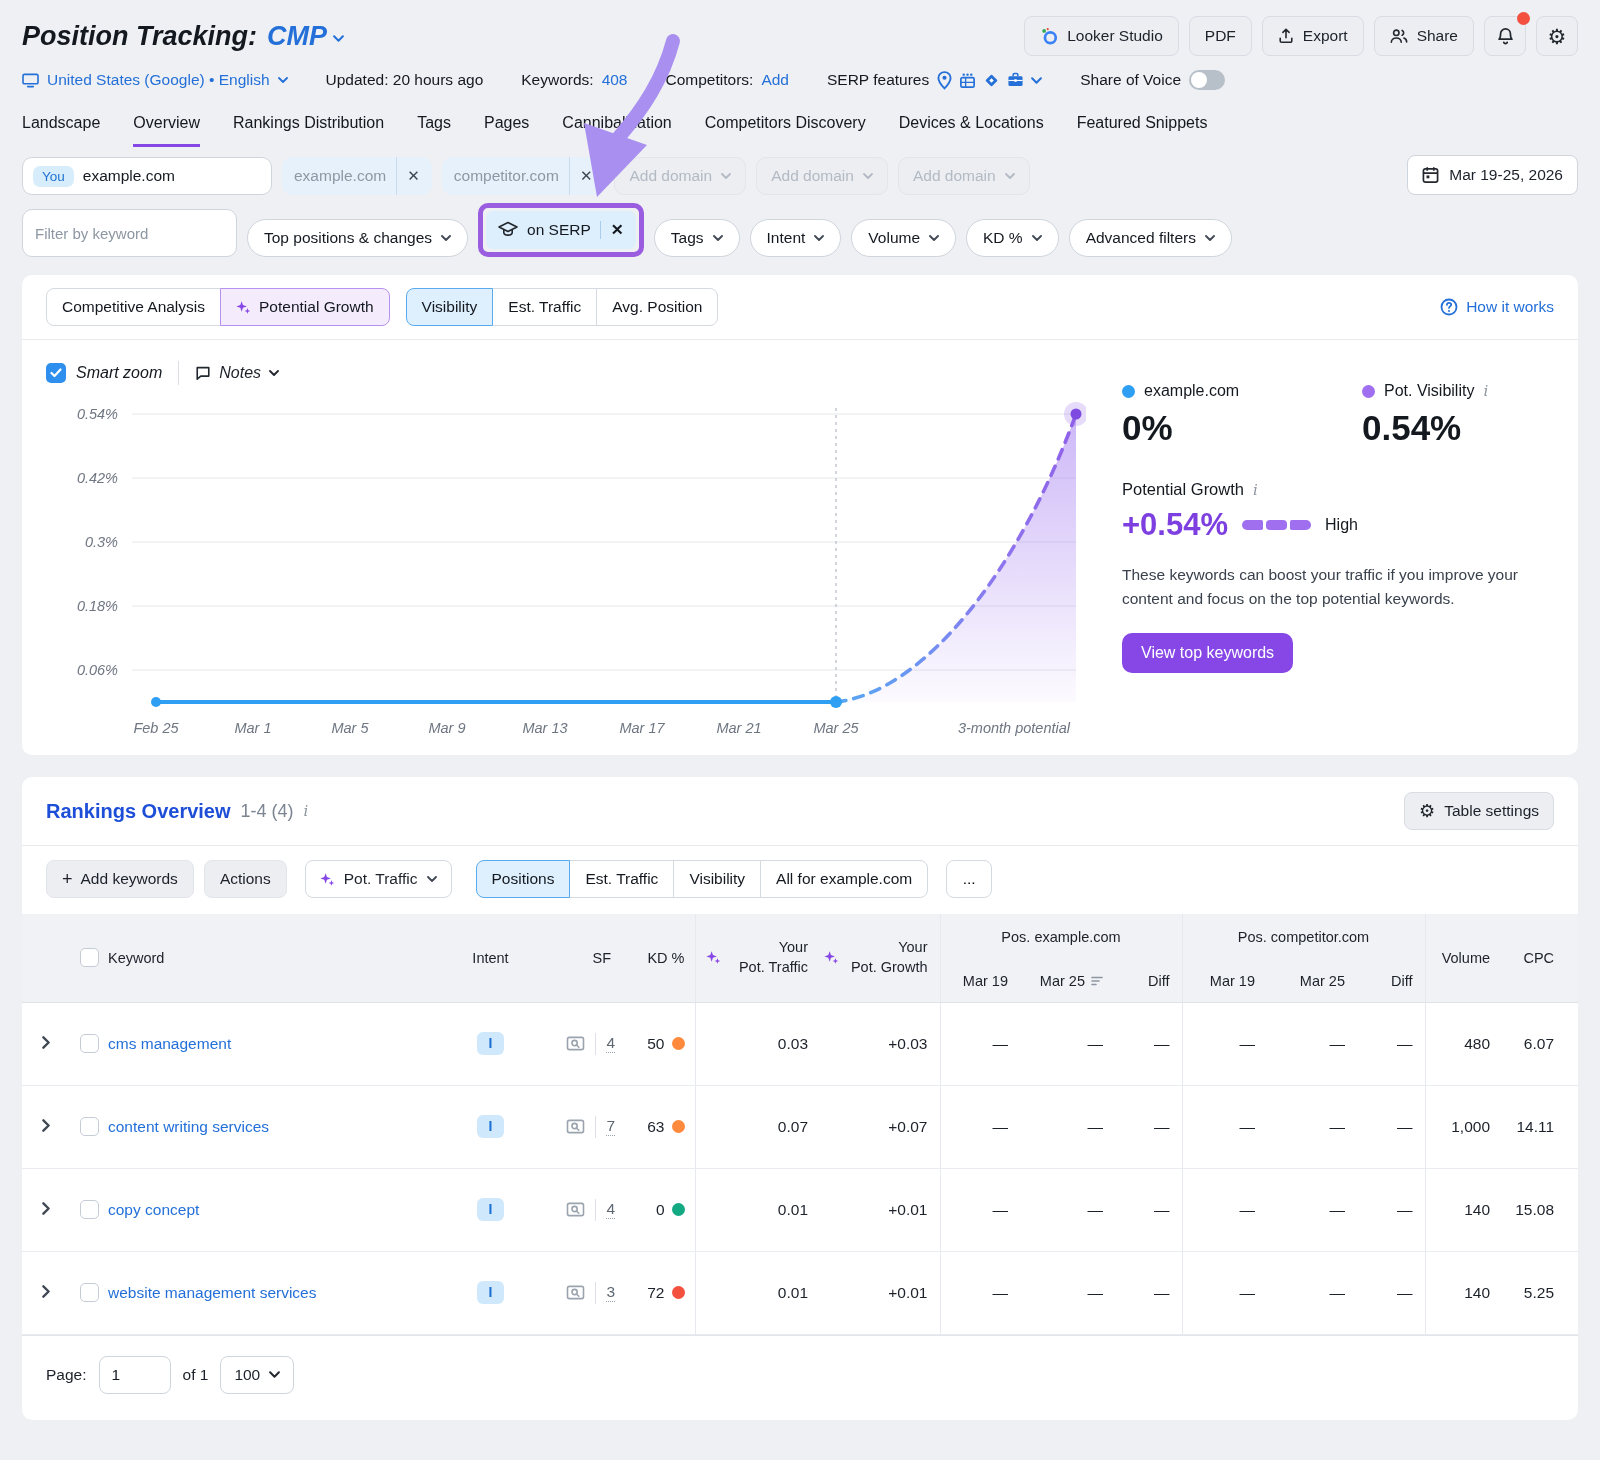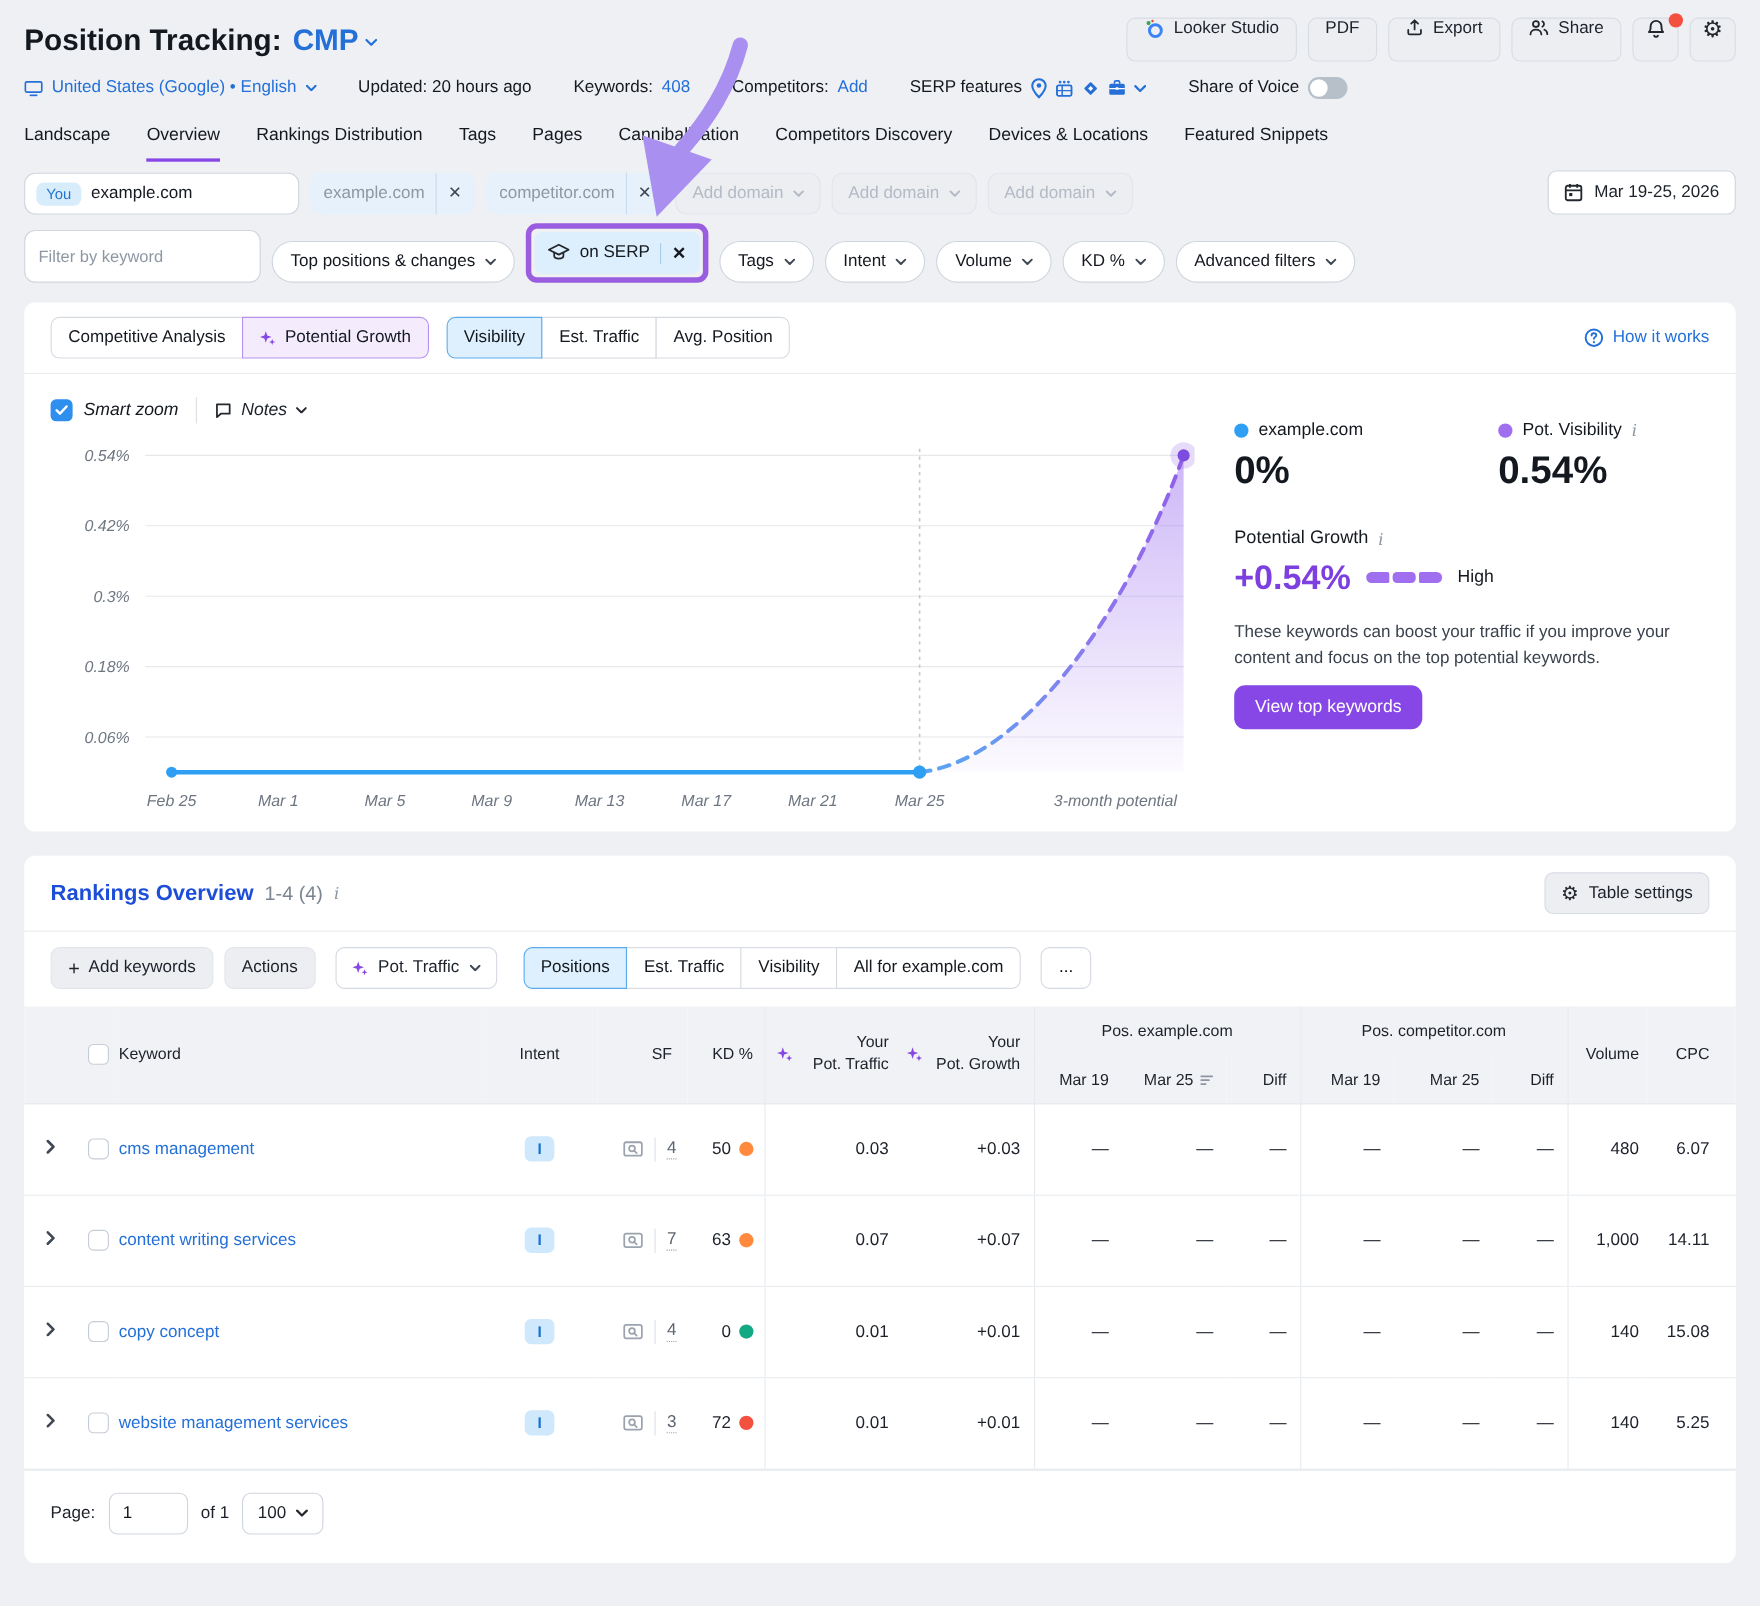--- a/index.html
+++ b/index.html
@@ -8,27 +8,27 @@
     font-family:"Liberation Sans", sans-serif;
     background:#eef0f4;
     color:#1c212a;
     overflow:hidden;
     position:relative;
   }
   .page { padding:16px 22px 0; position:relative; }
 
   
   .top-row { display:flex; align-items:center; justify-content:space-between; }
-  .title-wrap { display:flex; align-items:center; gap:10px; }
+  .title-wrap { display:flex; align-items:center; gap:10px;font-style:italic; }
   .page-title { font-size:27px; font-weight:bold; color:#14181f; }
   .project-name { font-size:27px; font-weight:bold; color:#2470d8; display:flex; align-items:center; gap:6px; cursor:pointer; }
   .project-name svg { margin-top:4px; }
   .top-actions { display:flex; gap:10px; align-items:center; }
   .btn-gray {
-    display:flex; gap:9px; height:40px; padding:0 15px;
+    display:flex; align-items:center; gap:9px; height:40px; padding:0 15px;
     background:#eceef2; border:1px solid #d8dce3; border-radius:8px;
     font-size:15.5px; color:#1c212a; cursor:pointer; white-space:nowrap;
   }
   .icon-btn { width:42px; justify-content:center; padding:0; position:relative; }
   .notif-dot { position:absolute; top:-5px; right:-5px; width:13px; height:13px; border-radius:50%; background:#f4503f; }
   .gear-glyph { font-size:21px; color:#23282f; line-height:1; }
 
   
   .meta-row { display:flex; align-items:center; margin-top:14px; font-size:15.5px; gap:38px; }
   .meta-item { display:flex; align-items:center; gap:8px; white-space:nowrap; }
@@ -102,21 +102,21 @@
   .meter { display:flex; gap:3px; }
   .meter span { width:21px; height:10px; background:#a06ff0; border-radius:4px; }
   .meter span:first-child { border-radius:6px 2px 2px 6px; }
   .meter span:last-child { border-radius:2px 6px 6px 2px; }
   .growth-level { font-size:16px; color:#14181f; }
   .growth-text { margin-top:20px; font-size:15.5px; line-height:1.55; color:#3a424d; max-width:440px; }
   .growth-links { margin-top:16px; list-style:none; }
   .growth-links li { display:flex; align-items:center; gap:10px; margin-top:10px; color:#555e69; font-size:15.5px; }
   .growth-links li::before { content:"•"; color:#555e69; }
   .dotted-link { color:#6b7480; border-bottom:1.5px dotted #9aa2ae; cursor:pointer; padding-bottom:1px; }
-  .cta-btn { margin-top:12px; display:inline-block; background:#8647e6; color:#fff; font-size:16px; border:none; border-radius:10px; padding:11px 19px; cursor:pointer; font-family:inherit; }
+  .cta-btn { margin-top:22px; display:inline-block; background:#8647e6; color:#fff; font-size:16px; border:none; border-radius:10px; padding:11px 19px; cursor:pointer; font-family:inherit; }
 
   .i-icon { font-family:"DejaVu Serif", serif; font-style:italic; color:#8d96a2; font-size:15px; cursor:pointer; }
 
   
   .rk-head { display:flex; align-items:center; padding:15px 24px; }
   .rk-title { font-size:20px; font-weight:bold; color:#1d4ed8; }
   .rk-range { font-size:18px; color:#7c8592; margin-left:10px; }
   .rk-head .i-icon { margin-left:10px; }
   .tbl-settings { margin-left:auto; display:flex; align-items:center; gap:9px; height:38px; padding:0 14px; background:#eceef2; border:1px solid #d8dce3; border-radius:8px; font-size:15.5px; cursor:pointer; color:#1c212a; }
 

